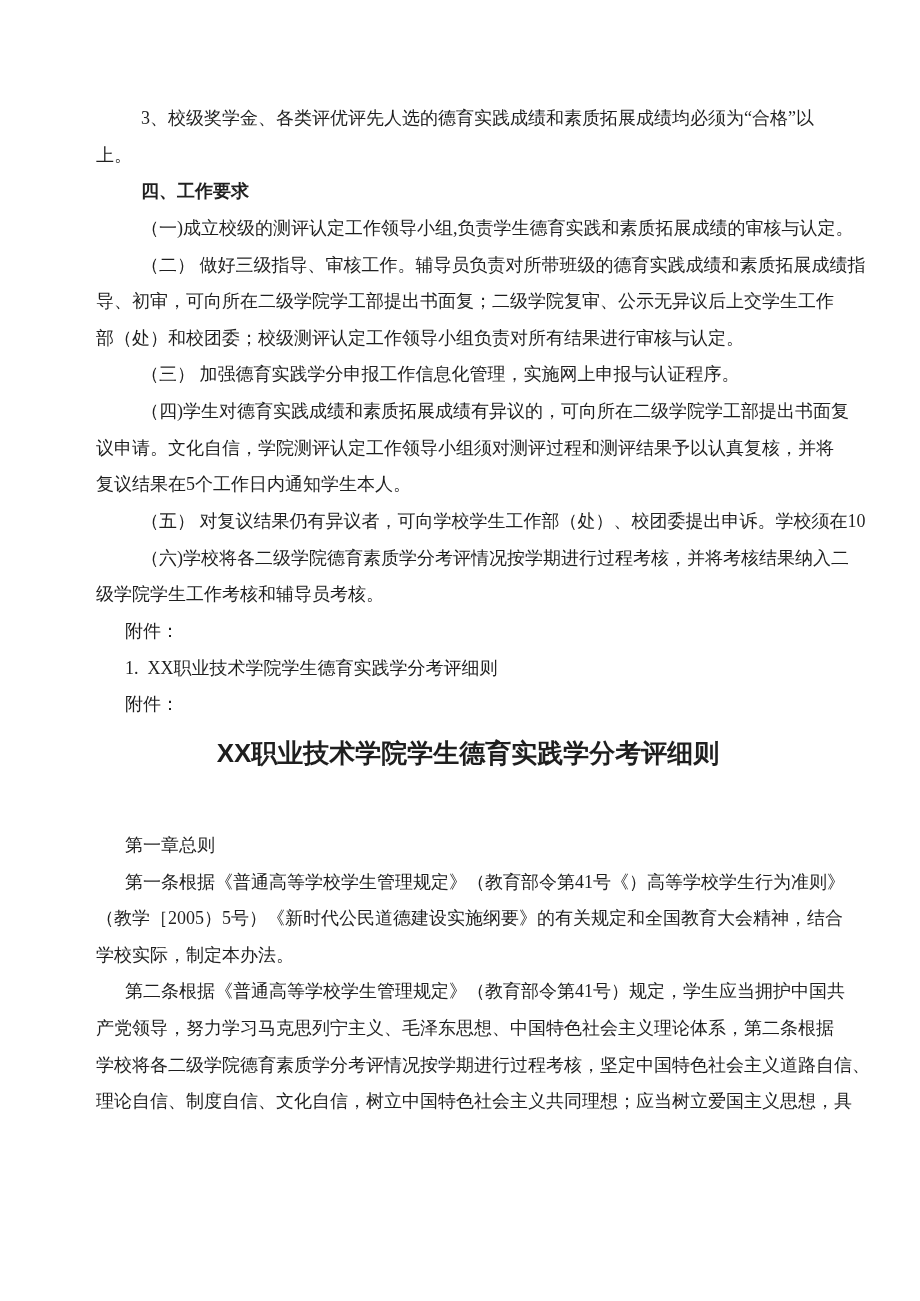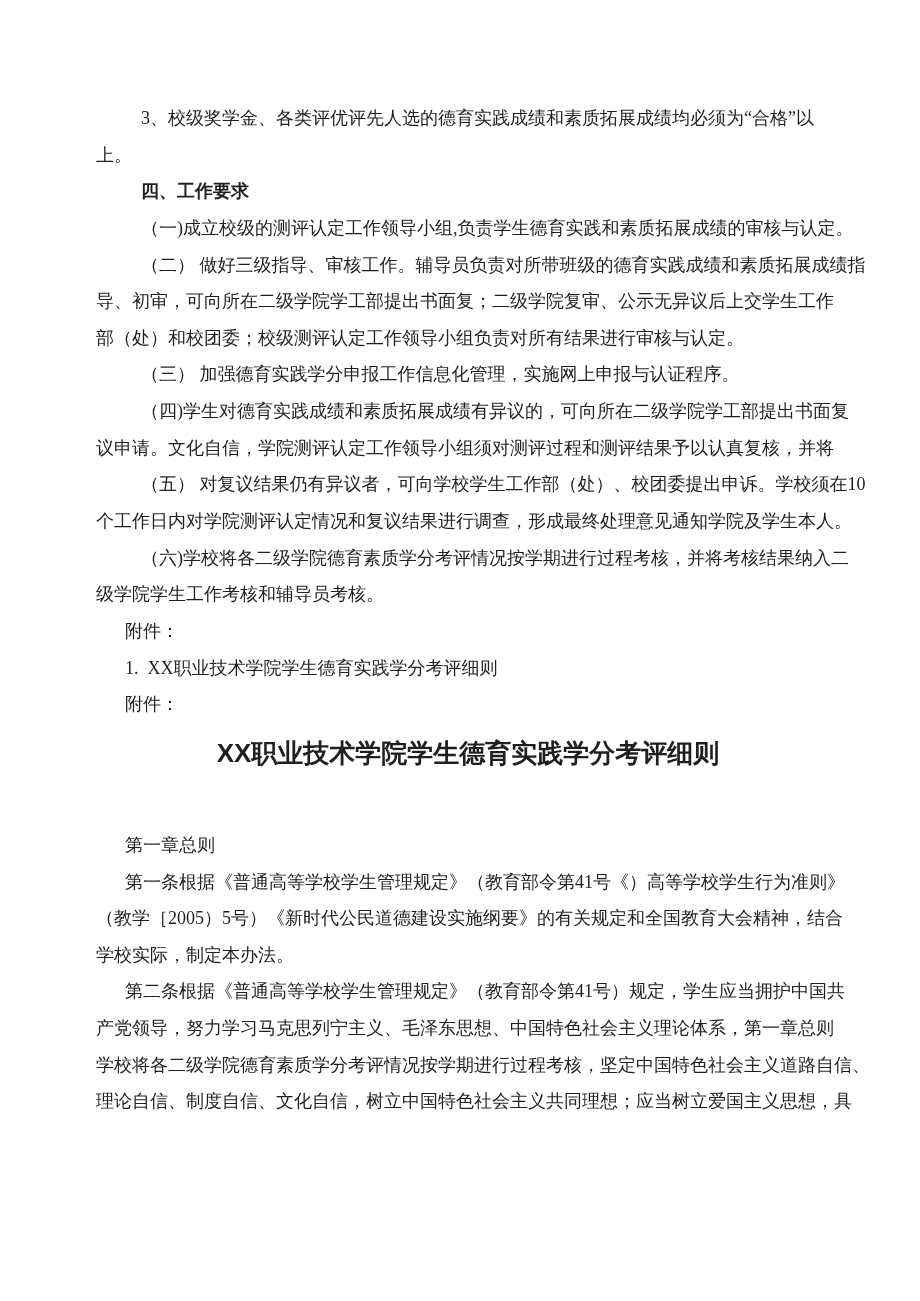--- a/index.html
+++ b/index.html
@@ -60,31 +60,31 @@
       <div class="line body ind-para">3、校级奖学金、各类评优评先人选的德育实践成绩和素质拓展成绩均必须为“合格”以</div>
       <div class="line body ind-none">上。</div>
       <div class="line heading ind-para">四、工作要求</div>
       <div class="line body ind-para">（一)成立校级的测评认定工作领导小组,负责学生德育实践和素质拓展成绩的审核与认定。</div>
       <div class="line body ind-para">（二） 做好三级指导、审核工作。辅导员负责对所带班级的德育实践成绩和素质拓展成绩指</div>
       <div class="line body ind-none">导、初审，可向所在二级学院学工部提出书面复；二级学院复审、公示无异议后上交学生工作</div>
       <div class="line body ind-none">部（处）和校团委；校级测评认定工作领导小组负责对所有结果进行审核与认定。</div>
       <div class="line body ind-para">（三） 加强德育实践学分申报工作信息化管理，实施网上申报与认证程序。</div>
       <div class="line body ind-para">（四)学生对德育实践成绩和素质拓展成绩有异议的，可向所在二级学院学工部提出书面复</div>
       <div class="line body ind-none">议申请。文化自信，学院测评认定工作领导小组须对测评过程和测评结果予以认真复核，并将</div>
+      <div class="line body ind-none">复议结果在5个工作日内通知学生本人。</div>
       <div class="line body ind-para">（五） 对复议结果仍有异议者，可向学校学生工作部（处）、校团委提出申诉。学校须在10</div>
-      <div class="line body ind-none">个工作日内对学院测评认定情况和复议结果进行调查，形成最终处理意见通知学院及学生本人。</div>
       <div class="line body ind-para">（六)学校将各二级学院德育素质学分考评情况按学期进行过程考核，并将考核结果纳入二</div>
       <div class="line body ind-none">级学院学生工作考核和辅导员考核。</div>
       <div class="line body ind-attach">附件：</div>
       <div class="line body ind-attach">1.  XX职业技术学院学生德育实践学分考评细则</div>
       <div class="line body ind-attach">附件：</div>
       <div class="line title ind-none">XX职业技术学院学生德育实践学分考评细则</div>
       <div class="line blank ind-none"></div>
       <div class="line body ind-attach">第一章总则</div>
       <div class="line body ind-attach">第一条根据《普通高等学校学生管理规定》（教育部令第41号《）高等学校学生行为准则》</div>
       <div class="line body ind-none">（教学［2005）5号）《新时代公民道德建设实施纲要》的有关规定和全国教育大会精神，结合</div>
       <div class="line body ind-none">学校实际，制定本办法。</div>
       <div class="line body ind-attach">第二条根据《普通高等学校学生管理规定》（教育部令第41号）规定，学生应当拥护中国共</div>
-      <div class="line body ind-none">产党领导，努力学习马克思列宁主义、毛泽东思想、中国特色社会主义理论体系，第一章总则</div>
+      <div class="line body ind-none">产党领导，努力学习马克思列宁主义、毛泽东思想、中国特色社会主义理论体系，第二条根据</div>
       <div class="line body ind-none">学校将各二级学院德育素质学分考评情况按学期进行过程考核，坚定中国特色社会主义道路自信、</div>
       <div class="line body ind-none">理论自信、制度自信、文化自信，树立中国特色社会主义共同理想；应当树立爱国主义思想，具</div>
     </div>
 </div>
 
 </body></html>

